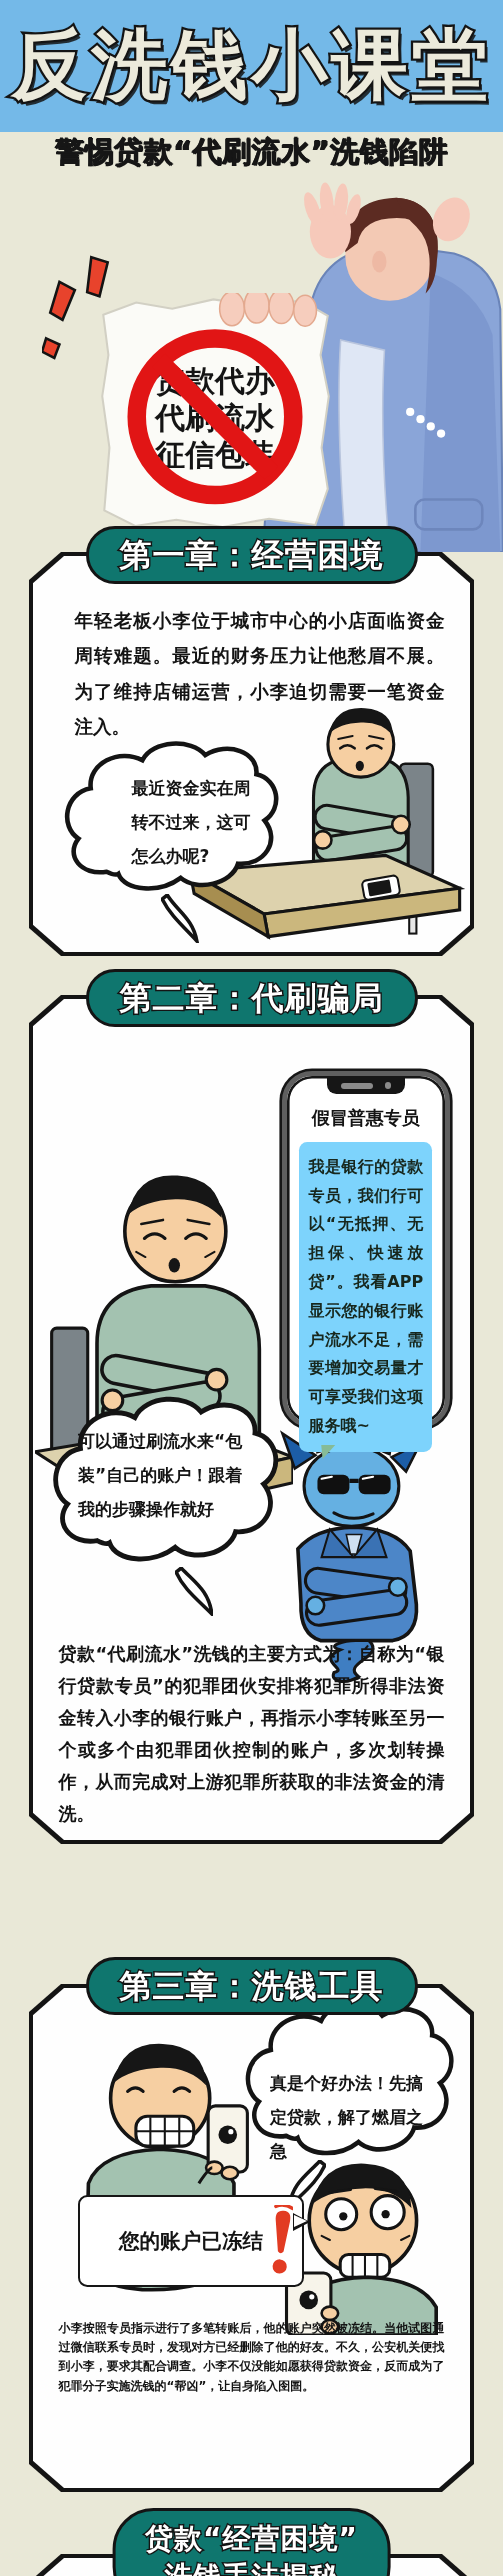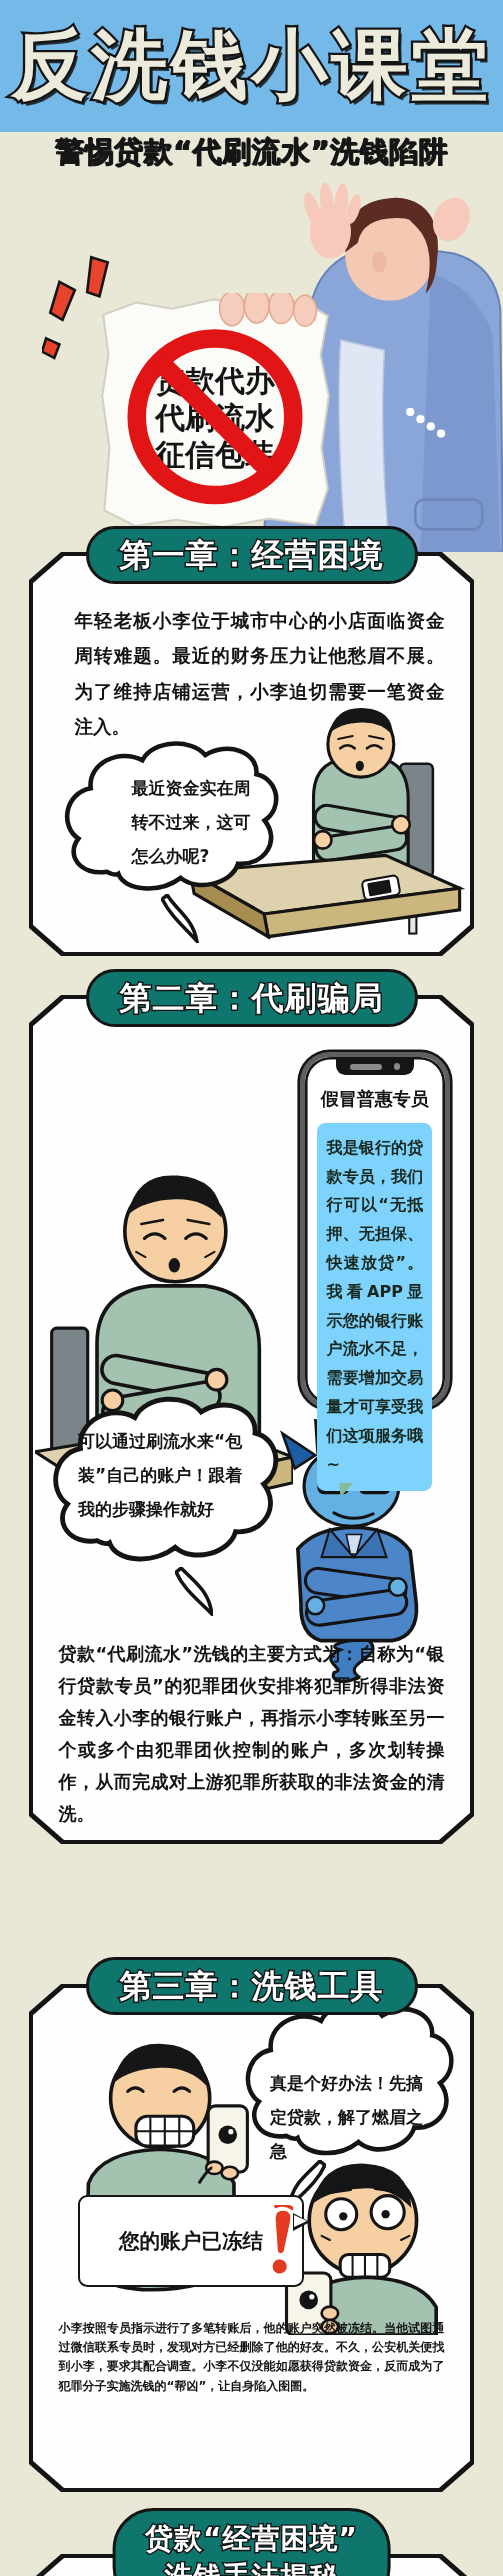--- a/index.html
+++ b/index.html
@@ -197,21 +197,21 @@
         <circle cx="352" cy="500" r="20" fill="#f6cfa2" stroke="#141414" stroke-width="6"></circle>
         <polygon points="0,640 330,585 500,650 140,730" fill="#ddd2ad" stroke="#141414" stroke-width="6"></polygon>
         <polygon points="140,730 500,650 500,700 150,780" fill="#cbb77d" stroke="#141414" stroke-width="6"></polygon>
         <g transform="rotate(-14 210 650)">
           <rect x="150" y="620" width="120" height="64" rx="12" fill="#fff" stroke="#141414" stroke-width="5"></rect>
           <rect x="166" y="630" width="76" height="44" rx="4" fill="#9fc7a8"></rect>
           <path d="M174,640 Q190,634 204,642 M176,654 Q196,646 214,656 M180,666 Q198,660 210,668" stroke="#3c6b4a" stroke-width="4" fill="none"></path>
         </g>
       </svg>
 
-      <div class="phone" style="right:20.6px;top:53px;width:150px;height:357px;">
+      <div class="phone" style="right:20.6px;top:72px;width:168px;height:357px;">
         <div class="notch">
             <div class="slot"></div>
             <div class="cam"></div>
           </div>
         <div class="ptitle">假冒普惠专员</div>
         <div class="chat">我是银行的贷款专员，我们行可以“无抵押、无担保、快速放贷”。我看APP显示您的银行账户流水不足，需要增加交易量才可享受我们这项服务哦~</div>
       </div>
 
       <div class="cloud" style="left:13.4px;top:393px;width:237px;height:183px;">
         <svg class="cbody" viewBox="0 0 440 330" preserveAspectRatio="none">

